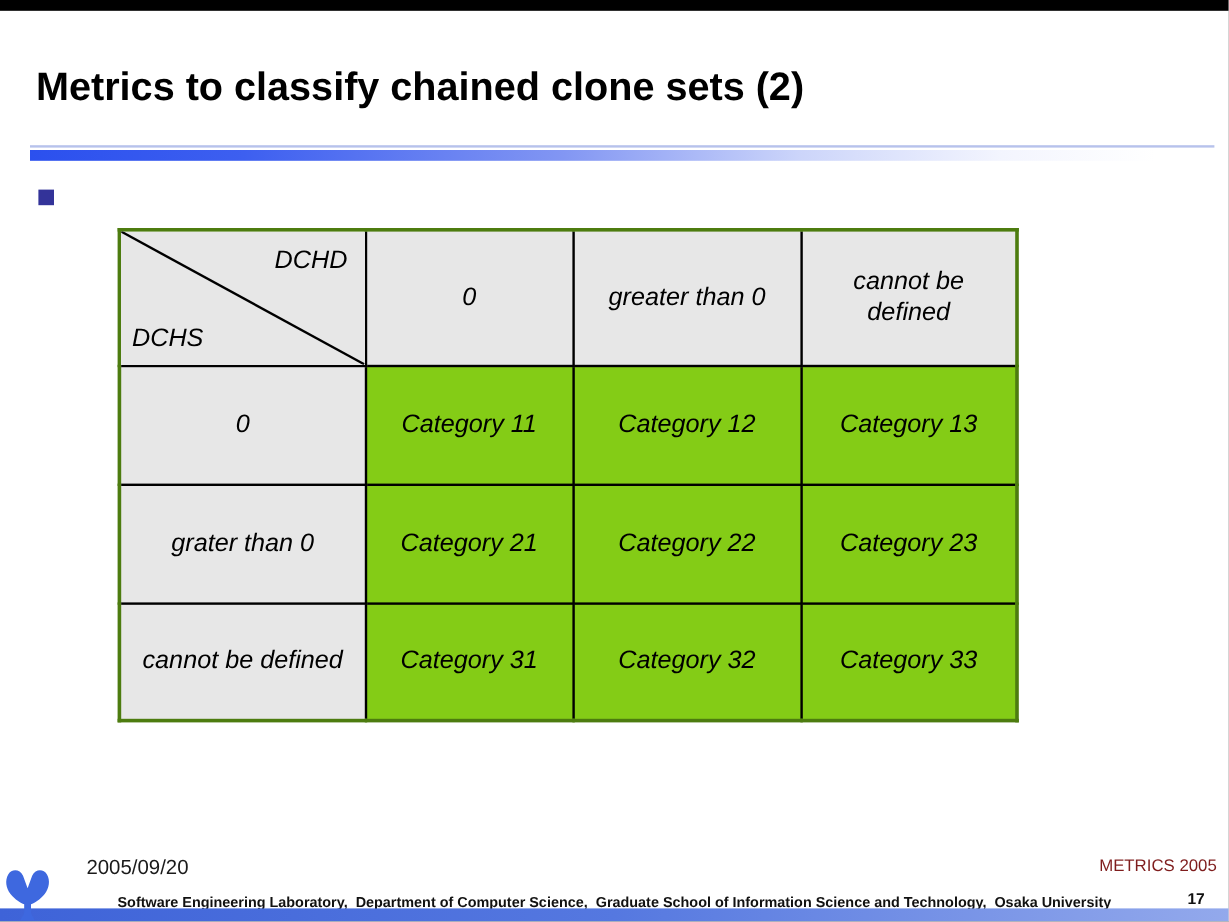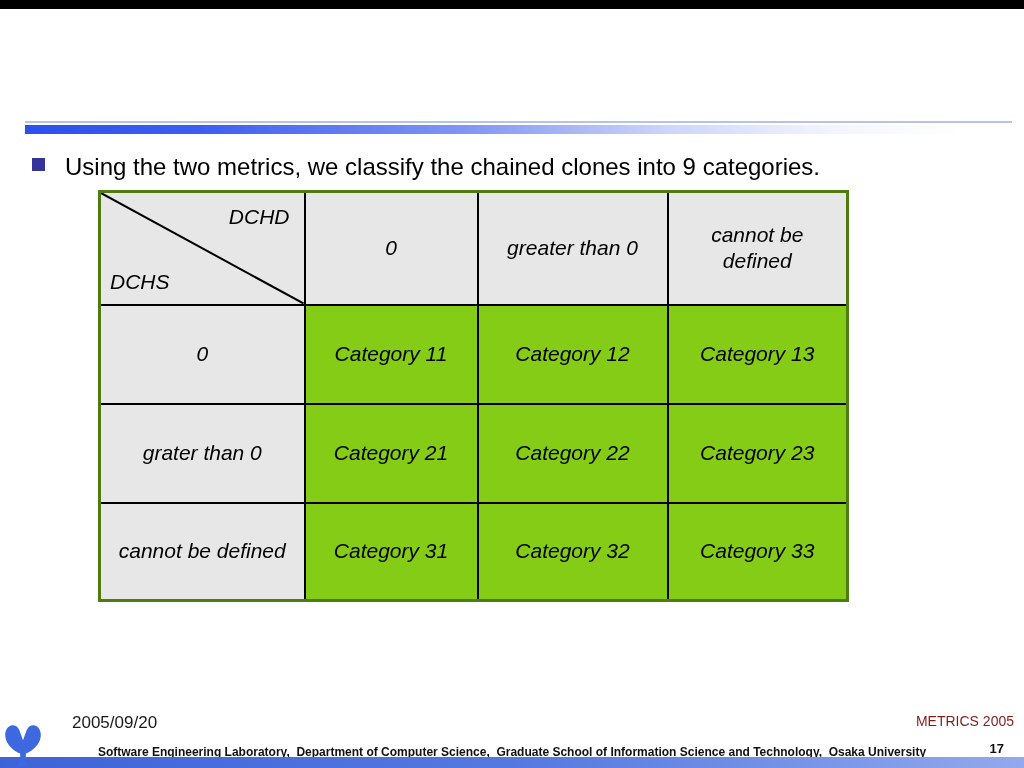--- a/index.html
+++ b/index.html
@@ -58,26 +58,26 @@
     background:linear-gradient(90deg,#3e63d8 0%,#5578e0 50%,#93a9ec 100%);
   }
 </style>
 </head>
 <body>
 
 <div class="slide">
 
   <div class="top-bar"></div>
 
+  <div class="title">Metrics to classify chained clone sets (2)</div>
 
   <div class="rule-thin"></div>
   <div class="rule-grad"></div>
 
   <div class="bullet-square"></div>
-  <div class="bullet-text">Using the two metrics, we classify the chained clones into 9 categories.</div>
 
   <table class="matrix">
     <colgroup>
       <col style="width:205px">
         <col style="width:173px">
         <col style="width:190px">
         <col style="width:180px">
     </colgroup>
     <tbody>
       <tr style="height:113px">

